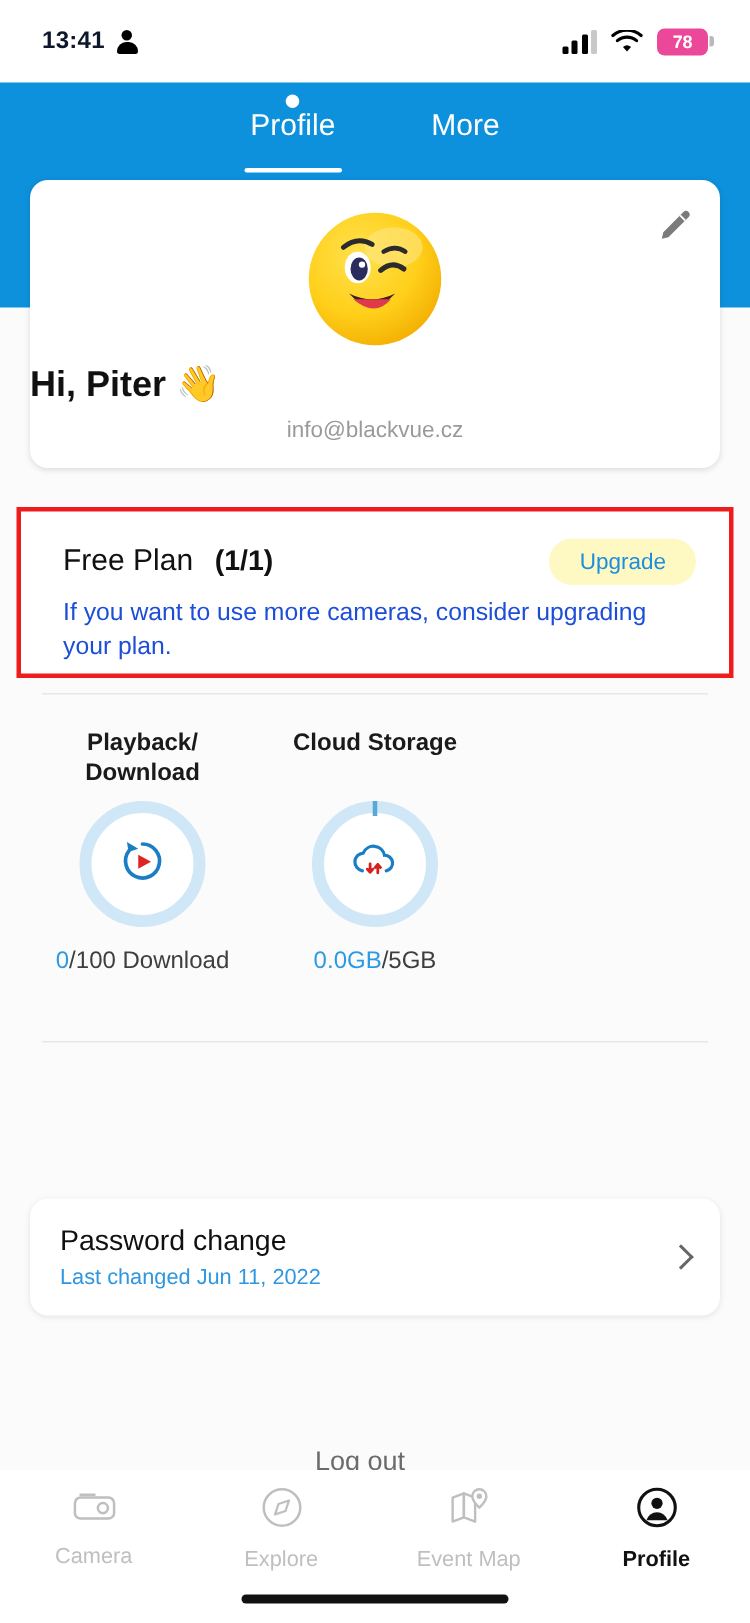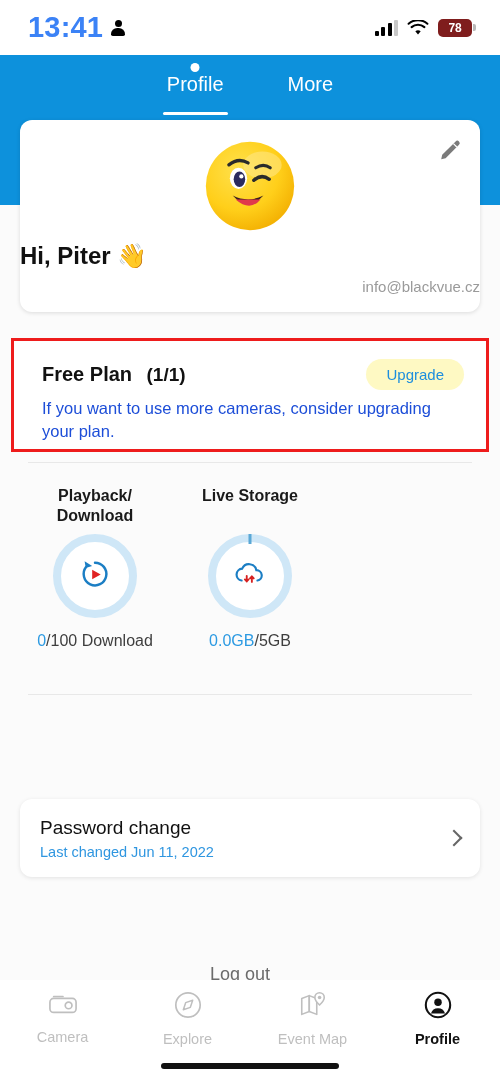--- a/index.html
+++ b/index.html
@@ -11,42 +11,42 @@
   }
   .phone { position: relative; width: 500px; height: 1082px; background: #fbfbfb; }
 
   
   .statusbar {
     position: absolute; top: 0; left: 0; width: 500px; height: 55px;
     background: #ffffff; display: flex; align-items: center;
     justify-content: space-between; padding: 0 28px;
   }
   .sb-left { display: flex; align-items: center; gap: 8px; }
-  .sb-time { font-size: 29px; font-weight: 700; color: #3b82f6; letter-spacing: .2px; }
+  .sb-time { font-size: 16px; font-weight: 700; color: #0f172a; letter-spacing: .2px; }
   .sb-person { width: 14px; height: 16px; position: relative; }
   .sb-person::before {
     content: ""; position: absolute; top: 0; left: 3.5px;
     width: 7px; height: 7px; border-radius: 50%; background: #000;
   }
   .sb-person::after {
     content: ""; position: absolute; top: 8px; left: 0;
     width: 14px; height: 8px; background: #000;
     border-radius: 7px 7px 2px 2px;
   }
   .sb-right { display: flex; align-items: center; gap: 9px; }
   .sig { display: flex; align-items: flex-end; gap: 2.5px; height: 16px; }
   .sig i { display: block; width: 4px; background: #000; border-radius: 1px; }
   .sig i:nth-child(1) { height: 5px; }
   .sig i:nth-child(2) { height: 9px; }
   .sig i:nth-child(3) { height: 13px; }
   .sig i:nth-child(4) { height: 16px; background: #c8c8c8; }
   .wifi { position: relative; width: 22px; height: 16px; }
   .batt {
     position: relative; width: 34px; height: 18px;
-    border-radius: 5px; background: #7f1d1d;
+    border-radius: 5px; background: #ec4899;
     display: flex; align-items: center; justify-content: center;
   }
   .batt span { color: #fff; font-size: 12px; font-weight: 700; letter-spacing: -.2px; }
   .batt::after {
     content: ""; position: absolute; right: -4px; top: 5px;
     width: 3px; height: 7px; background: #b9b9b9; border-radius: 0 2px 2px 0;
   }
 
   
   .header {
@@ -84,33 +84,33 @@
   .avatar {
     position: absolute; top: 18px; left: 50%; transform: translateX(-50%);
     width: 96px; height: 96px;
   }
   .greeting {
     position: absolute; top: 122px; left: 0; width: 100%;
     text-align: left; font-size: 24px; font-weight: 700; color: #111;
   }
   .email {
     position: absolute; top: 158px; left: 0; width: 100%;
-    text-align: right; font-size: 15px; color: #9a9a9a;
+    text-align: center; font-size: 15px; color: #9a9a9a;
   }
 
   
   .plan-highlight {
     position: absolute; top: 338px; left: 11px; width: 478px; height: 114px;
     border: 3px solid #ee1c1c; background: #ffffff;
   }
   .plan-title-row {
     position: absolute; top: 18px; left: 28px; right: 22px;
     display: flex; align-items: center; justify-content: space-between;
   }
-  .plan-title { font-size: 20px; font-weight: 700; color: #111; }
+  .plan-title { font-size: 20px; font-weight: 400; color: #111; }
   .plan-count { font-size: 19px; font-weight: 700; color: #111; margin-left: 10px; }
   .upgrade-btn {
     background: #fef9c3; color: #1d8ede; border: none;
     border-radius: 16px; padding: 7px 20px; font-size: 15px;
     font-family: "Liberation Sans", sans-serif; cursor: pointer;
   }
   .plan-desc {
     position: absolute; top: 56px; left: 28px; right: 40px;
     font-size: 16.5px; line-height: 1.38; color: #1d4ed8;
   }
@@ -291,21 +291,21 @@
             <path d="M15 13.5 24 18.5 15 23.5z" fill="#e02222"></path>
           </svg>
         </span>
       </div>
       <div class="stat-value">
         <span class="used">0</span><span>/100 Download</span>
       </div>
     </div>
 
     <div class="stat">
-      <div class="stat-label">Live Storage</div>
+      <div class="stat-label">Cloud Storage</div>
       <div class="ring">
         <span class="tick"></span>
         <span>
           <svg width="36" height="28" viewBox="0 0 38 30">
             <path d="M10 22a6.4 6.4 0 0 1 .6-12.7 8 8 0 0 1 15.2 1.6A5.6 5.6 0 0 1 27 22" stroke="#1b7ec4" stroke-width="2.3" fill="none" stroke-linecap="round"></path>
             <path d="M15.5 17v6m0 0-2-2.2m2 2.2 2-2.2" stroke="#d62020" stroke-width="2" fill="none" stroke-linecap="round"></path>
             <path d="M21 23.5v-6m0 0-2 2.2m2-2.2 2 2.2" stroke="#d62020" stroke-width="2" fill="none" stroke-linecap="round"></path>
           </svg>
         </span>
       </div>

